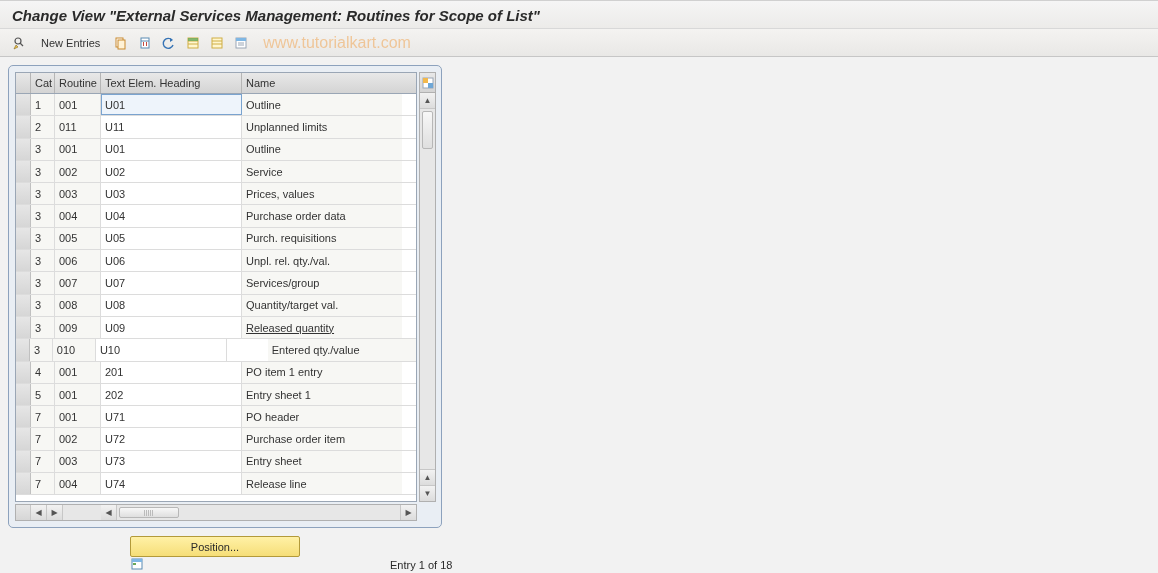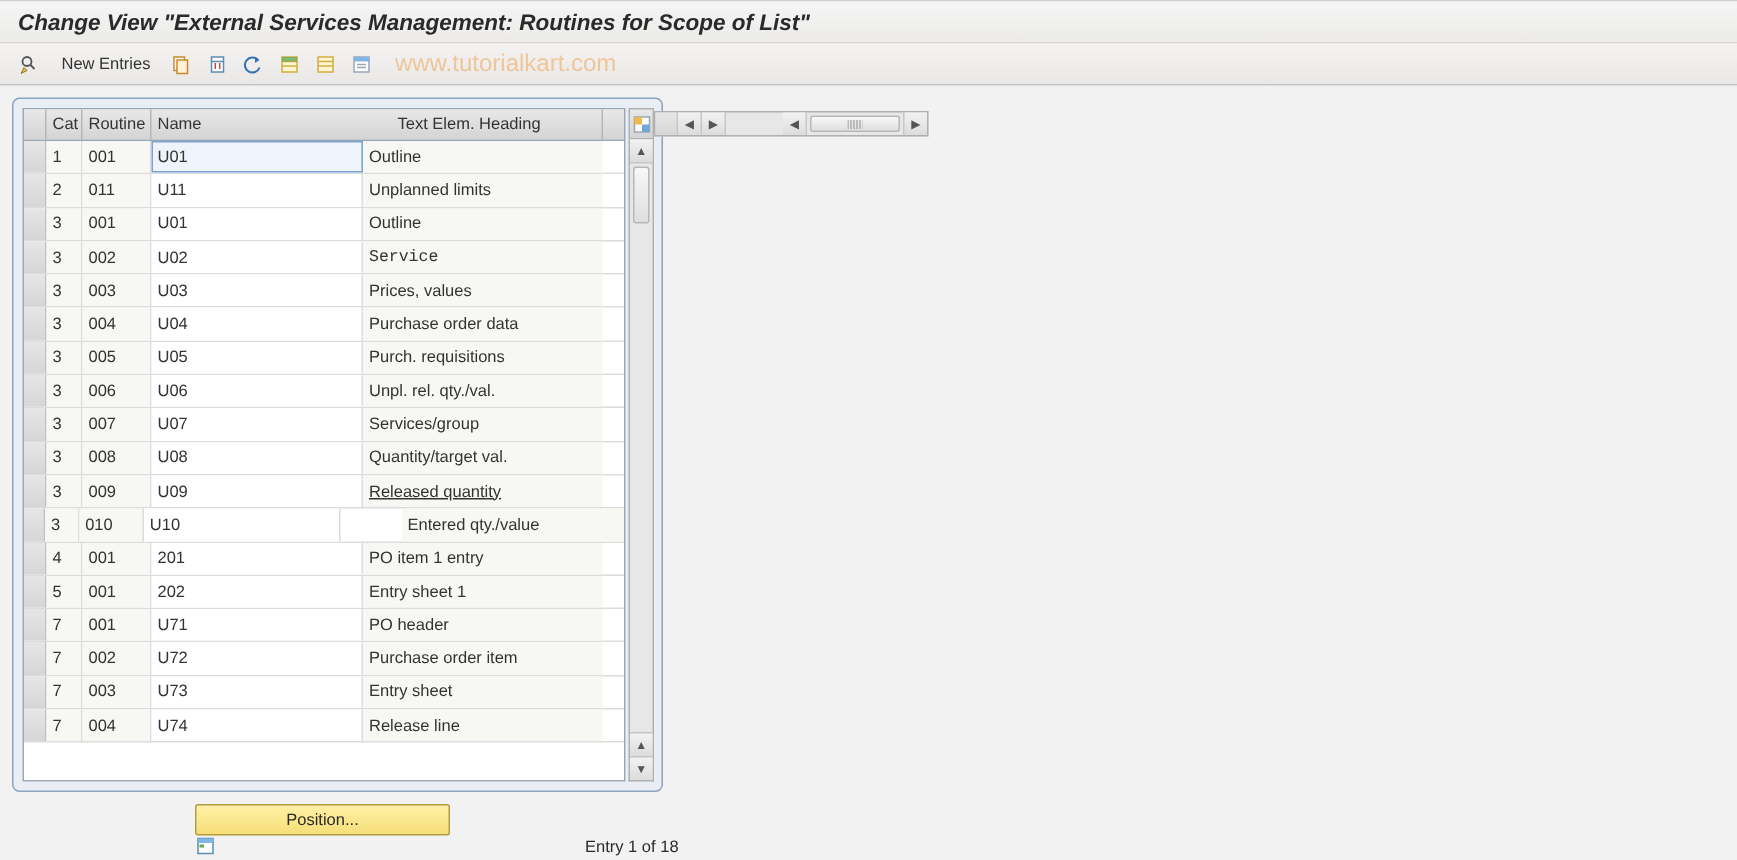--- a/index.html
+++ b/index.html
@@ -66,21 +66,21 @@
   
   .table-wrap {
     margin: 8px 0 0 8px;
     width: 434px;
     height: 463px;
     background: #e9eef4;
     border: 1px solid #8da2bd;
     border-radius: 5px;
     padding: 6px;
     display: flex;
-    flex-direction: row;
+    flex-direction: column;
   }
   .grid-area {
     flex: 1;
     display: flex;
     min-height: 0;
   }
   .grid {
     border: 1px solid #9aa6b5;
     background: #fff;
     display: flex;
@@ -309,22 +309,22 @@
     <div class="watermark">www.tutorialkart.com</div>
   </div>
 
   <div class="table-wrap">
     <div class="grid-area">
       <div class="grid">
         <div class="grid-header">
           <div class="sel"></div>
           <div class="cell col-cat">Cat</div>
           <div class="cell col-routine">Routine</div>
+          <div class="cell col-text">Text Elem. Heading</div>
           <div class="cell col-name" style="border-right:none">Name</div>
-          <div class="cell col-text">Text Elem. Heading</div>
         </div>
         <div class="grid-body" id="grid-body">
             <div class="row">
               <div class="sel"></div>
               <div class="cell col-cat ro">1</div>
               <div class="cell col-routine ro">001</div>
               <div class="cell col-text active-cell">U01</div>
               <div class="cell col-name ro" style="border-right: none;">Outline</div>
             </div>
             <div class="row">
@@ -339,21 +339,21 @@
               <div class="cell col-cat ro">3</div>
               <div class="cell col-routine ro">001</div>
               <div class="cell col-text">U01</div>
               <div class="cell col-name ro" style="border-right: none;">Outline</div>
             </div>
             <div class="row">
               <div class="sel"></div>
               <div class="cell col-cat ro">3</div>
               <div class="cell col-routine ro">002</div>
               <div class="cell col-text">U02</div>
-              <div class="cell col-name ro" style="border-right: none; font-family: Liberation Mono, monospace;">Service</div>
+              <div class="cell col-name ro" style="border-right: none;">Service</div>
             </div>
             <div class="row">
               <div class="sel"></div>
               <div class="cell col-cat ro">3</div>
               <div class="cell col-routine ro">003</div>
               <div class="cell col-text">U03</div>
               <div class="cell col-name ro" style="border-right: none;">Prices, values</div>
             </div>
             <div class="row">
               <div class="sel"></div>

